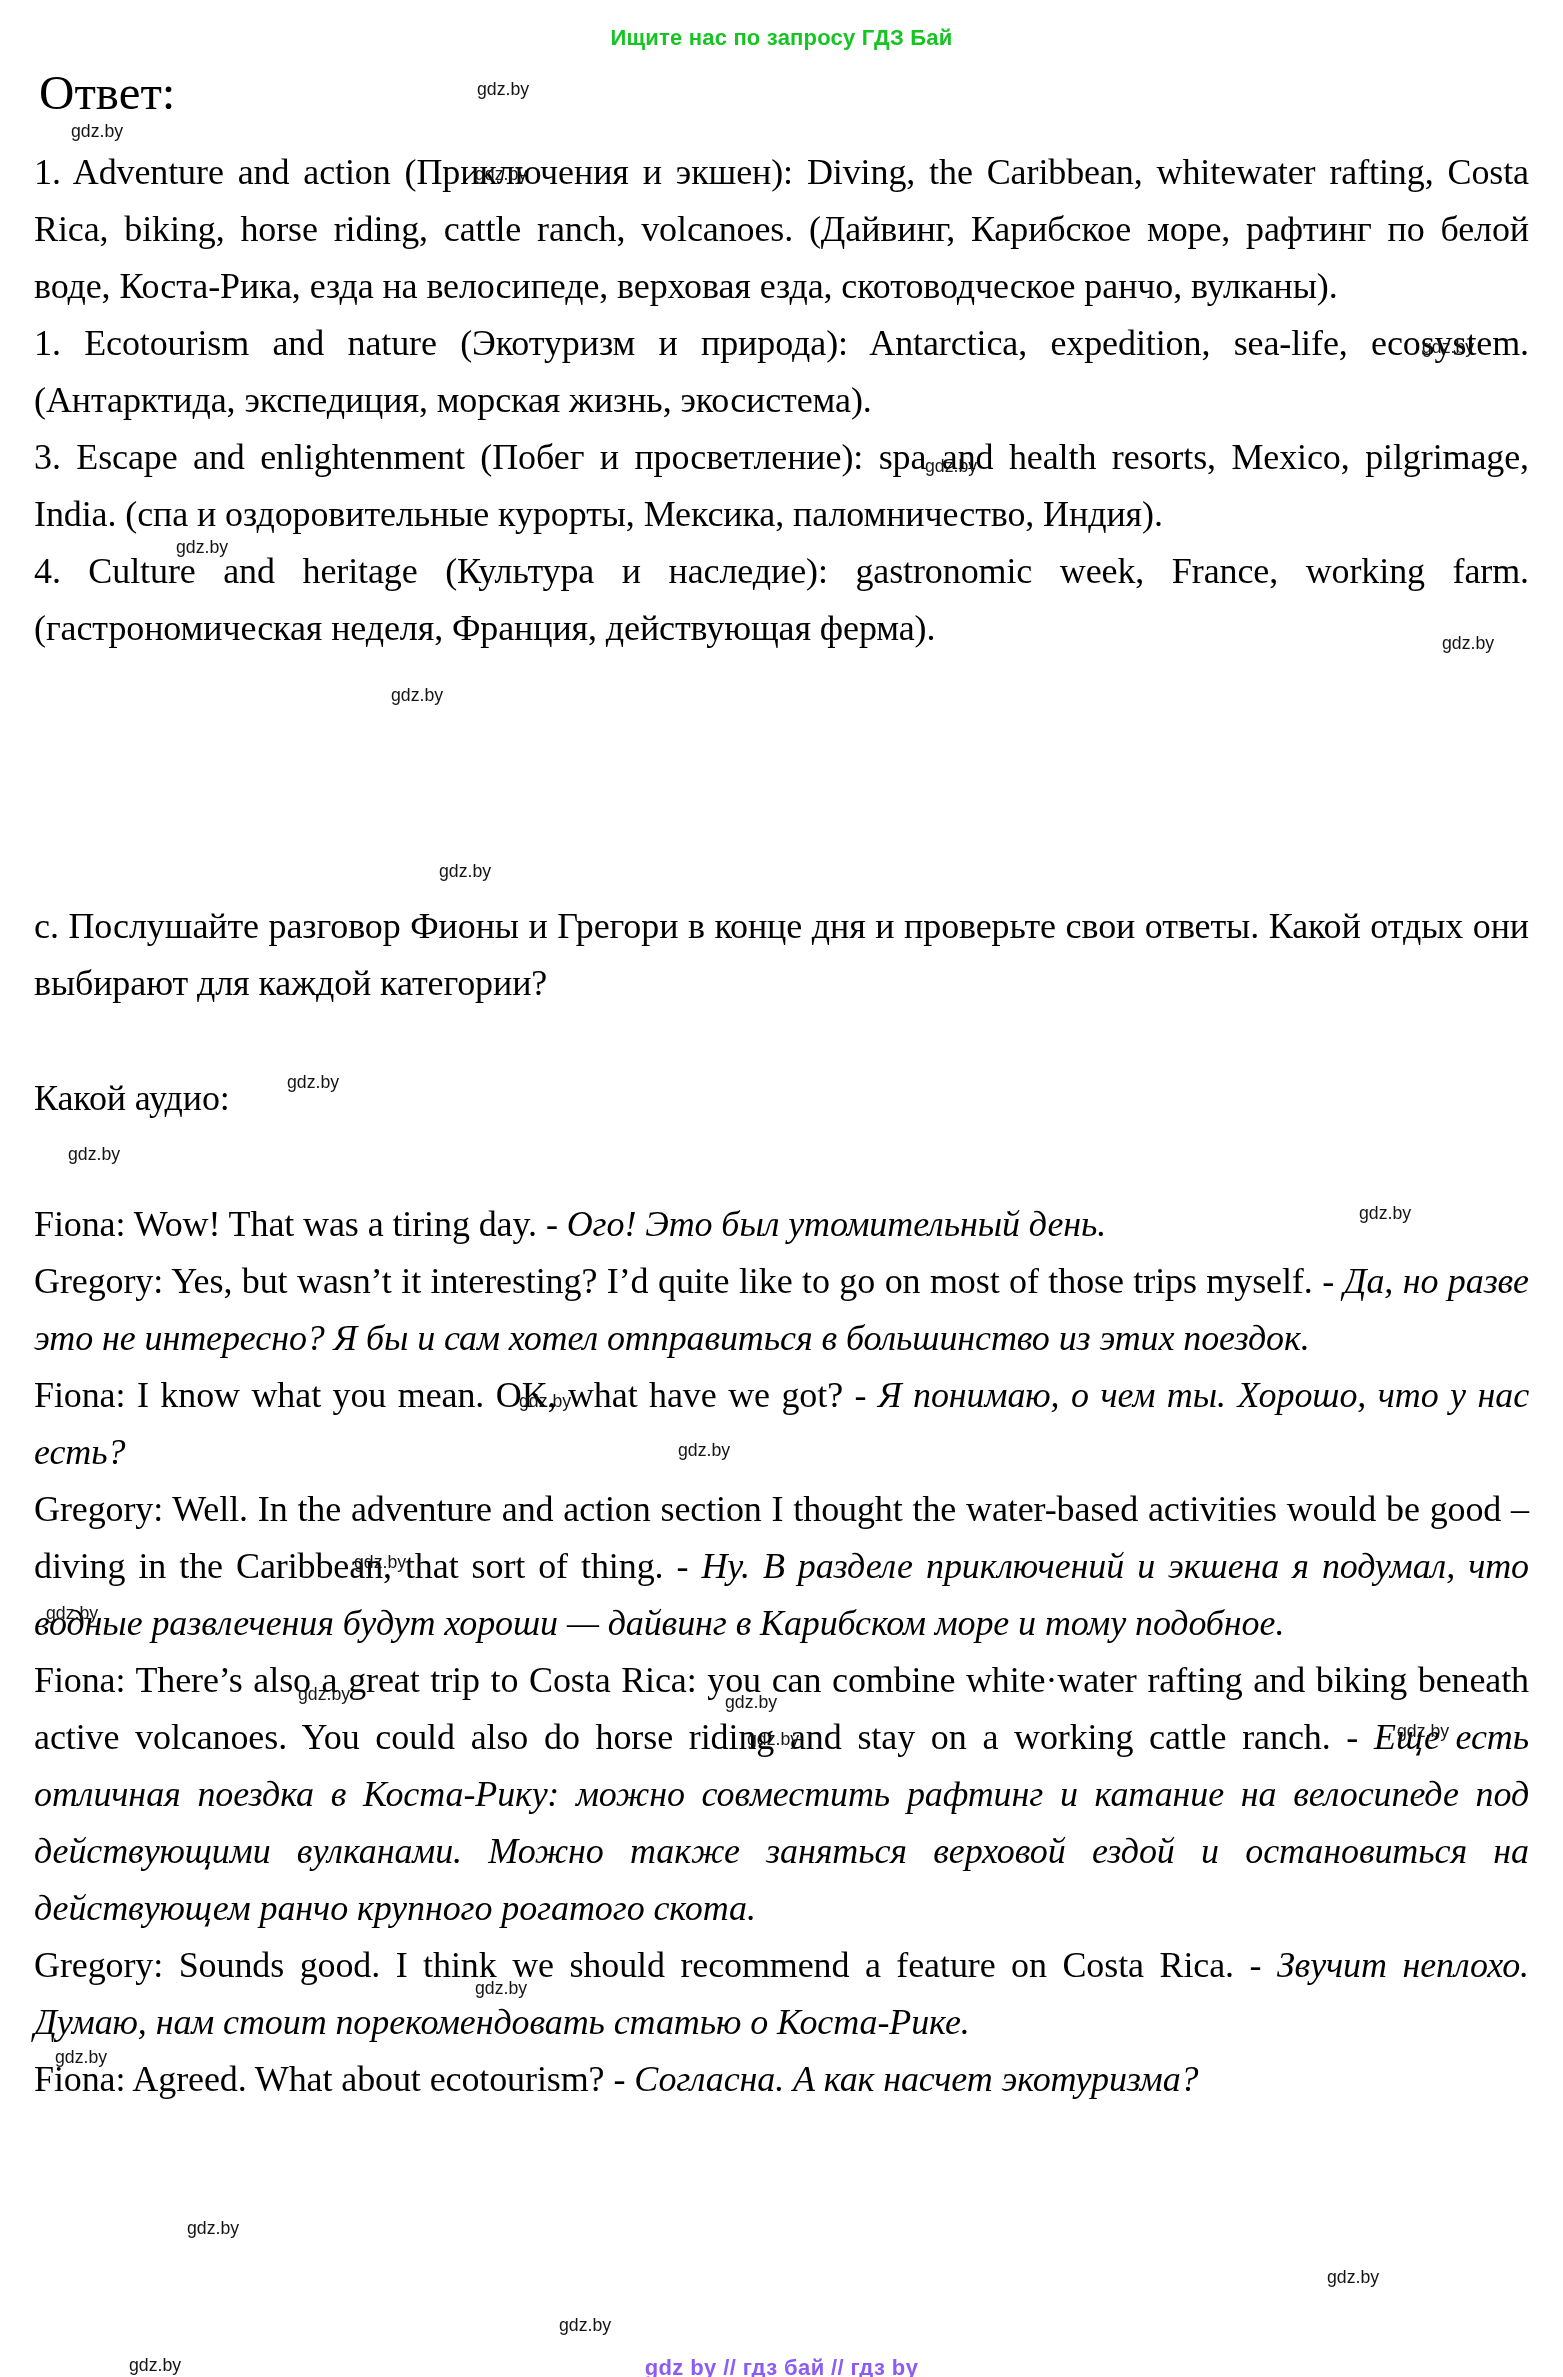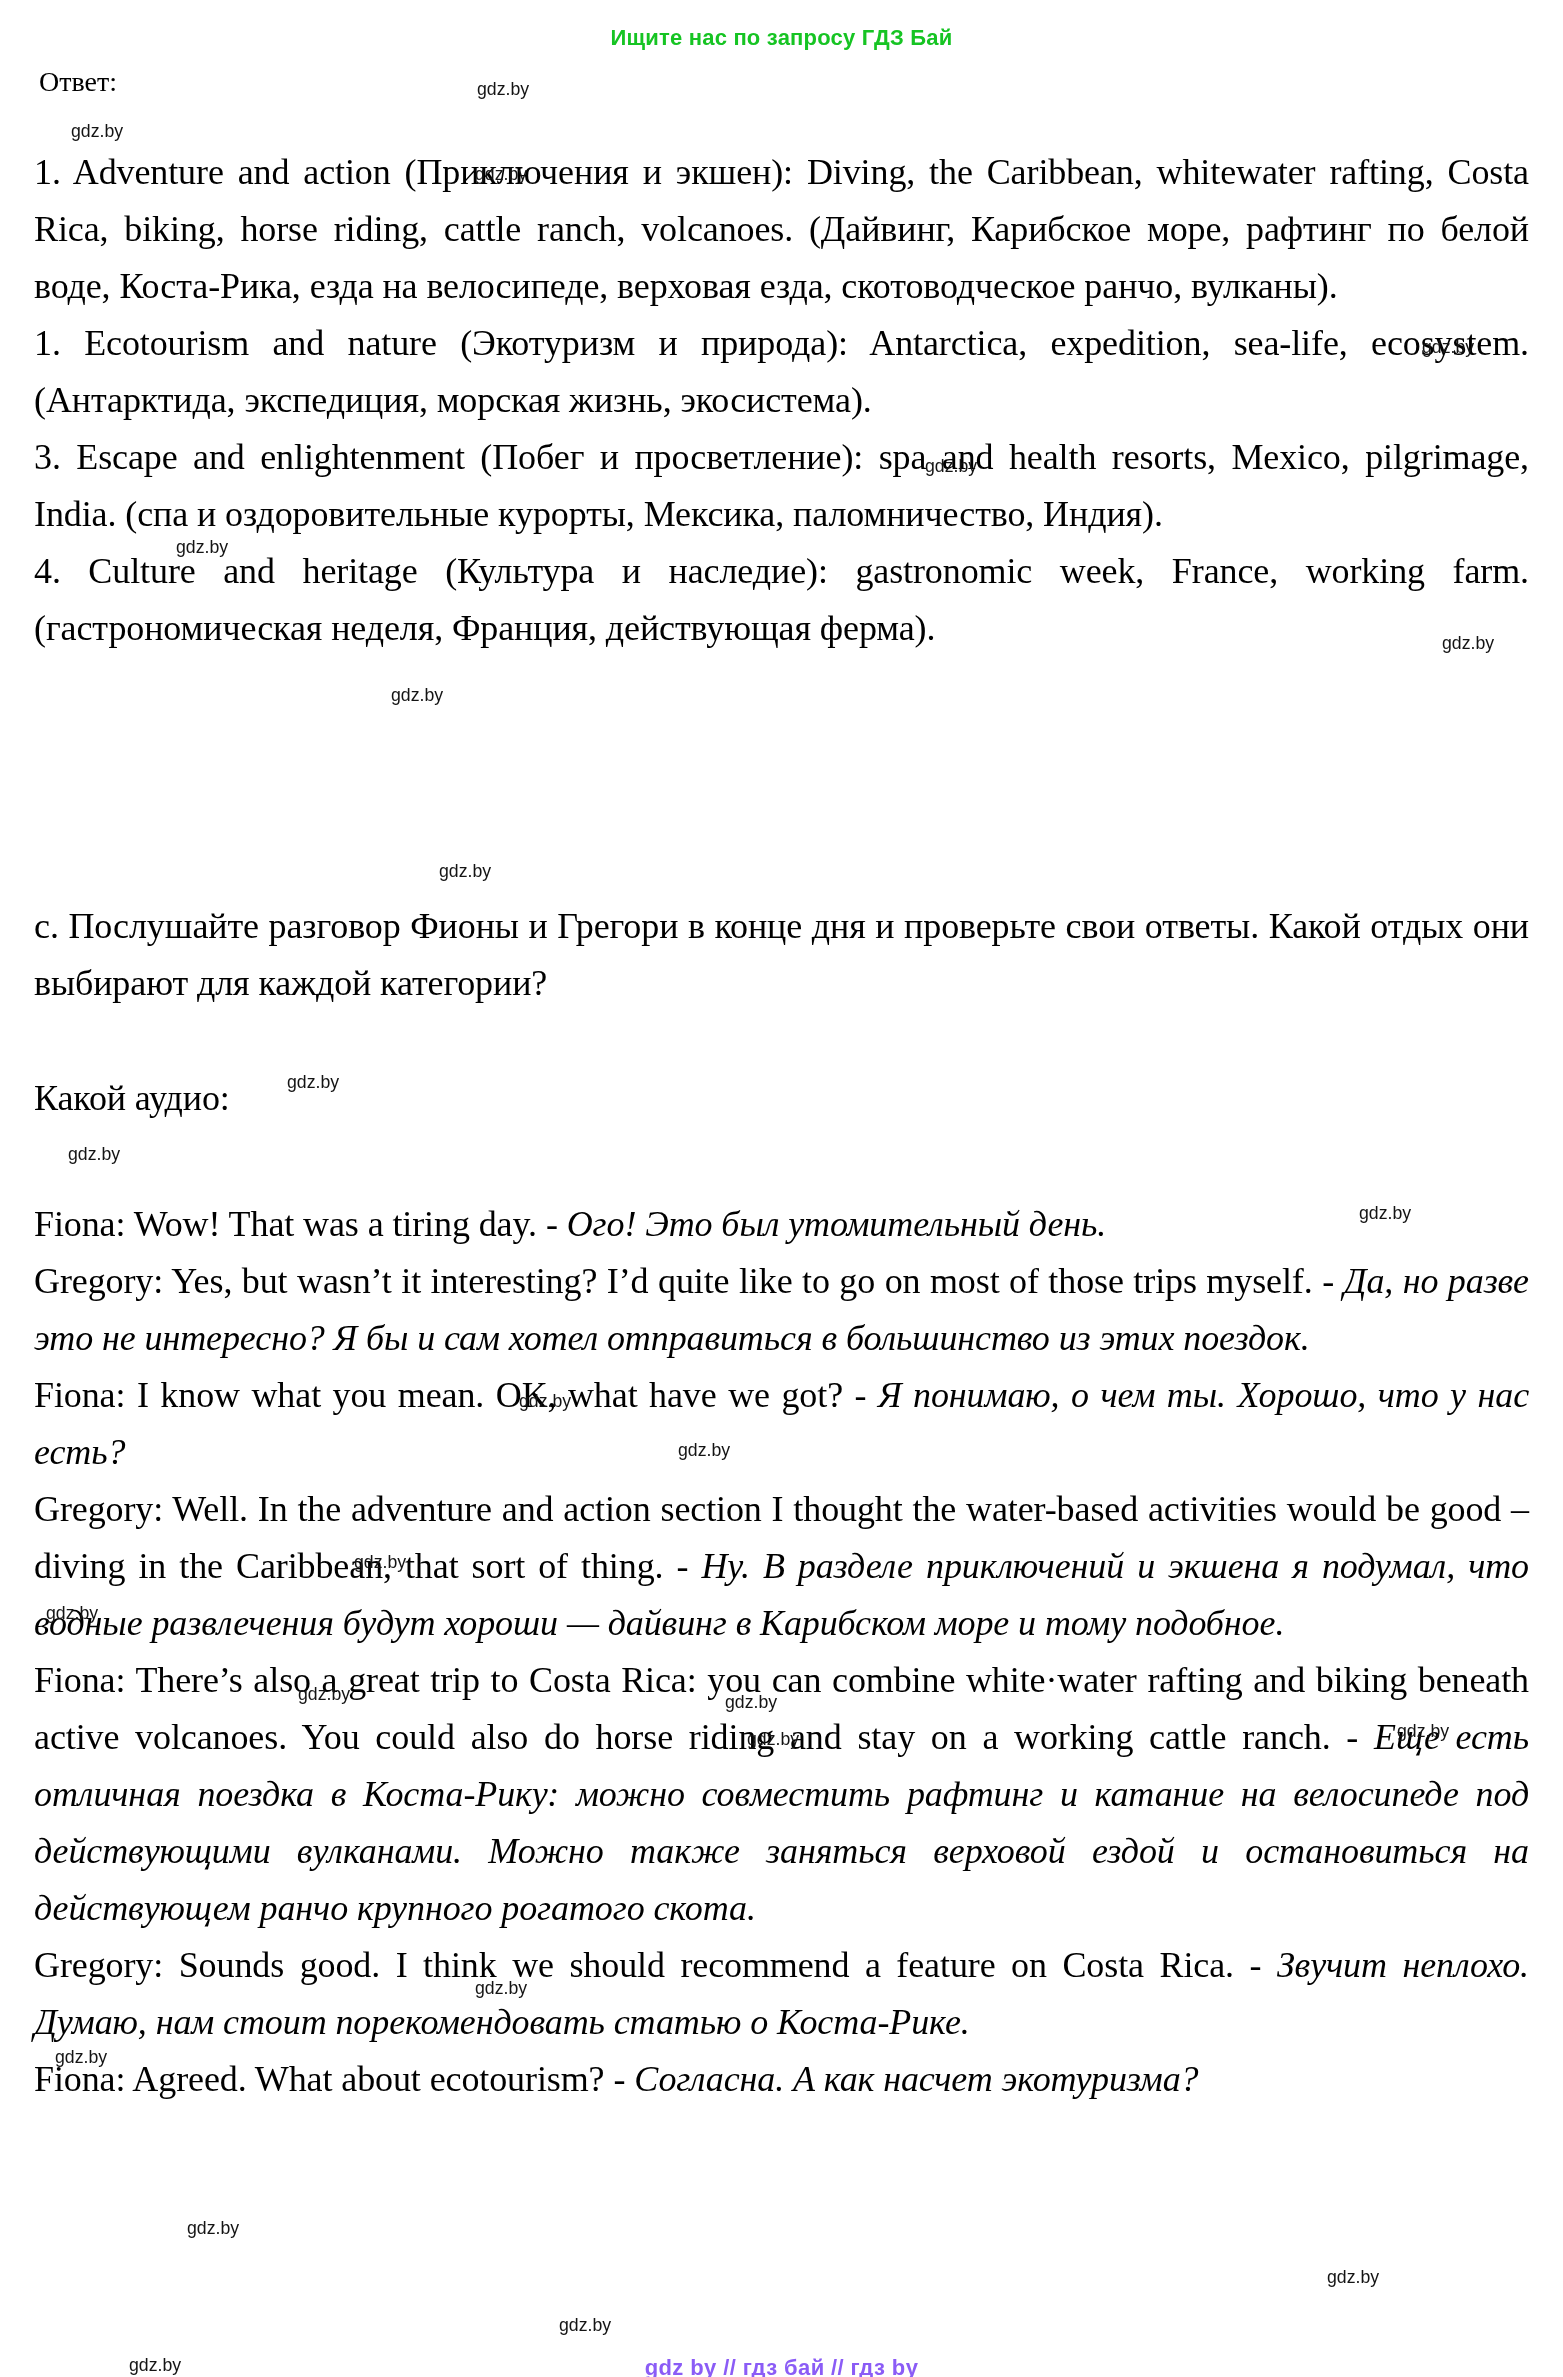--- a/index.html
+++ b/index.html
@@ -38,21 +38,21 @@
     left: 0;
     width: 1563px;
     height: 2377px;
     margin-top: 23px;
   }
 
   .answer-heading {
     position: absolute;
     left: 39px;
     top: 45px;
-    font-size: 28px;
+    font-size: 49px;
     font-weight: 400;
     line-height: 1;
     font-family: "Liberation Serif", "DejaVu Serif", serif;
   }
 
   
   .para {
     font-size: 36px;
     line-height: 57px;
     text-align: justify;

